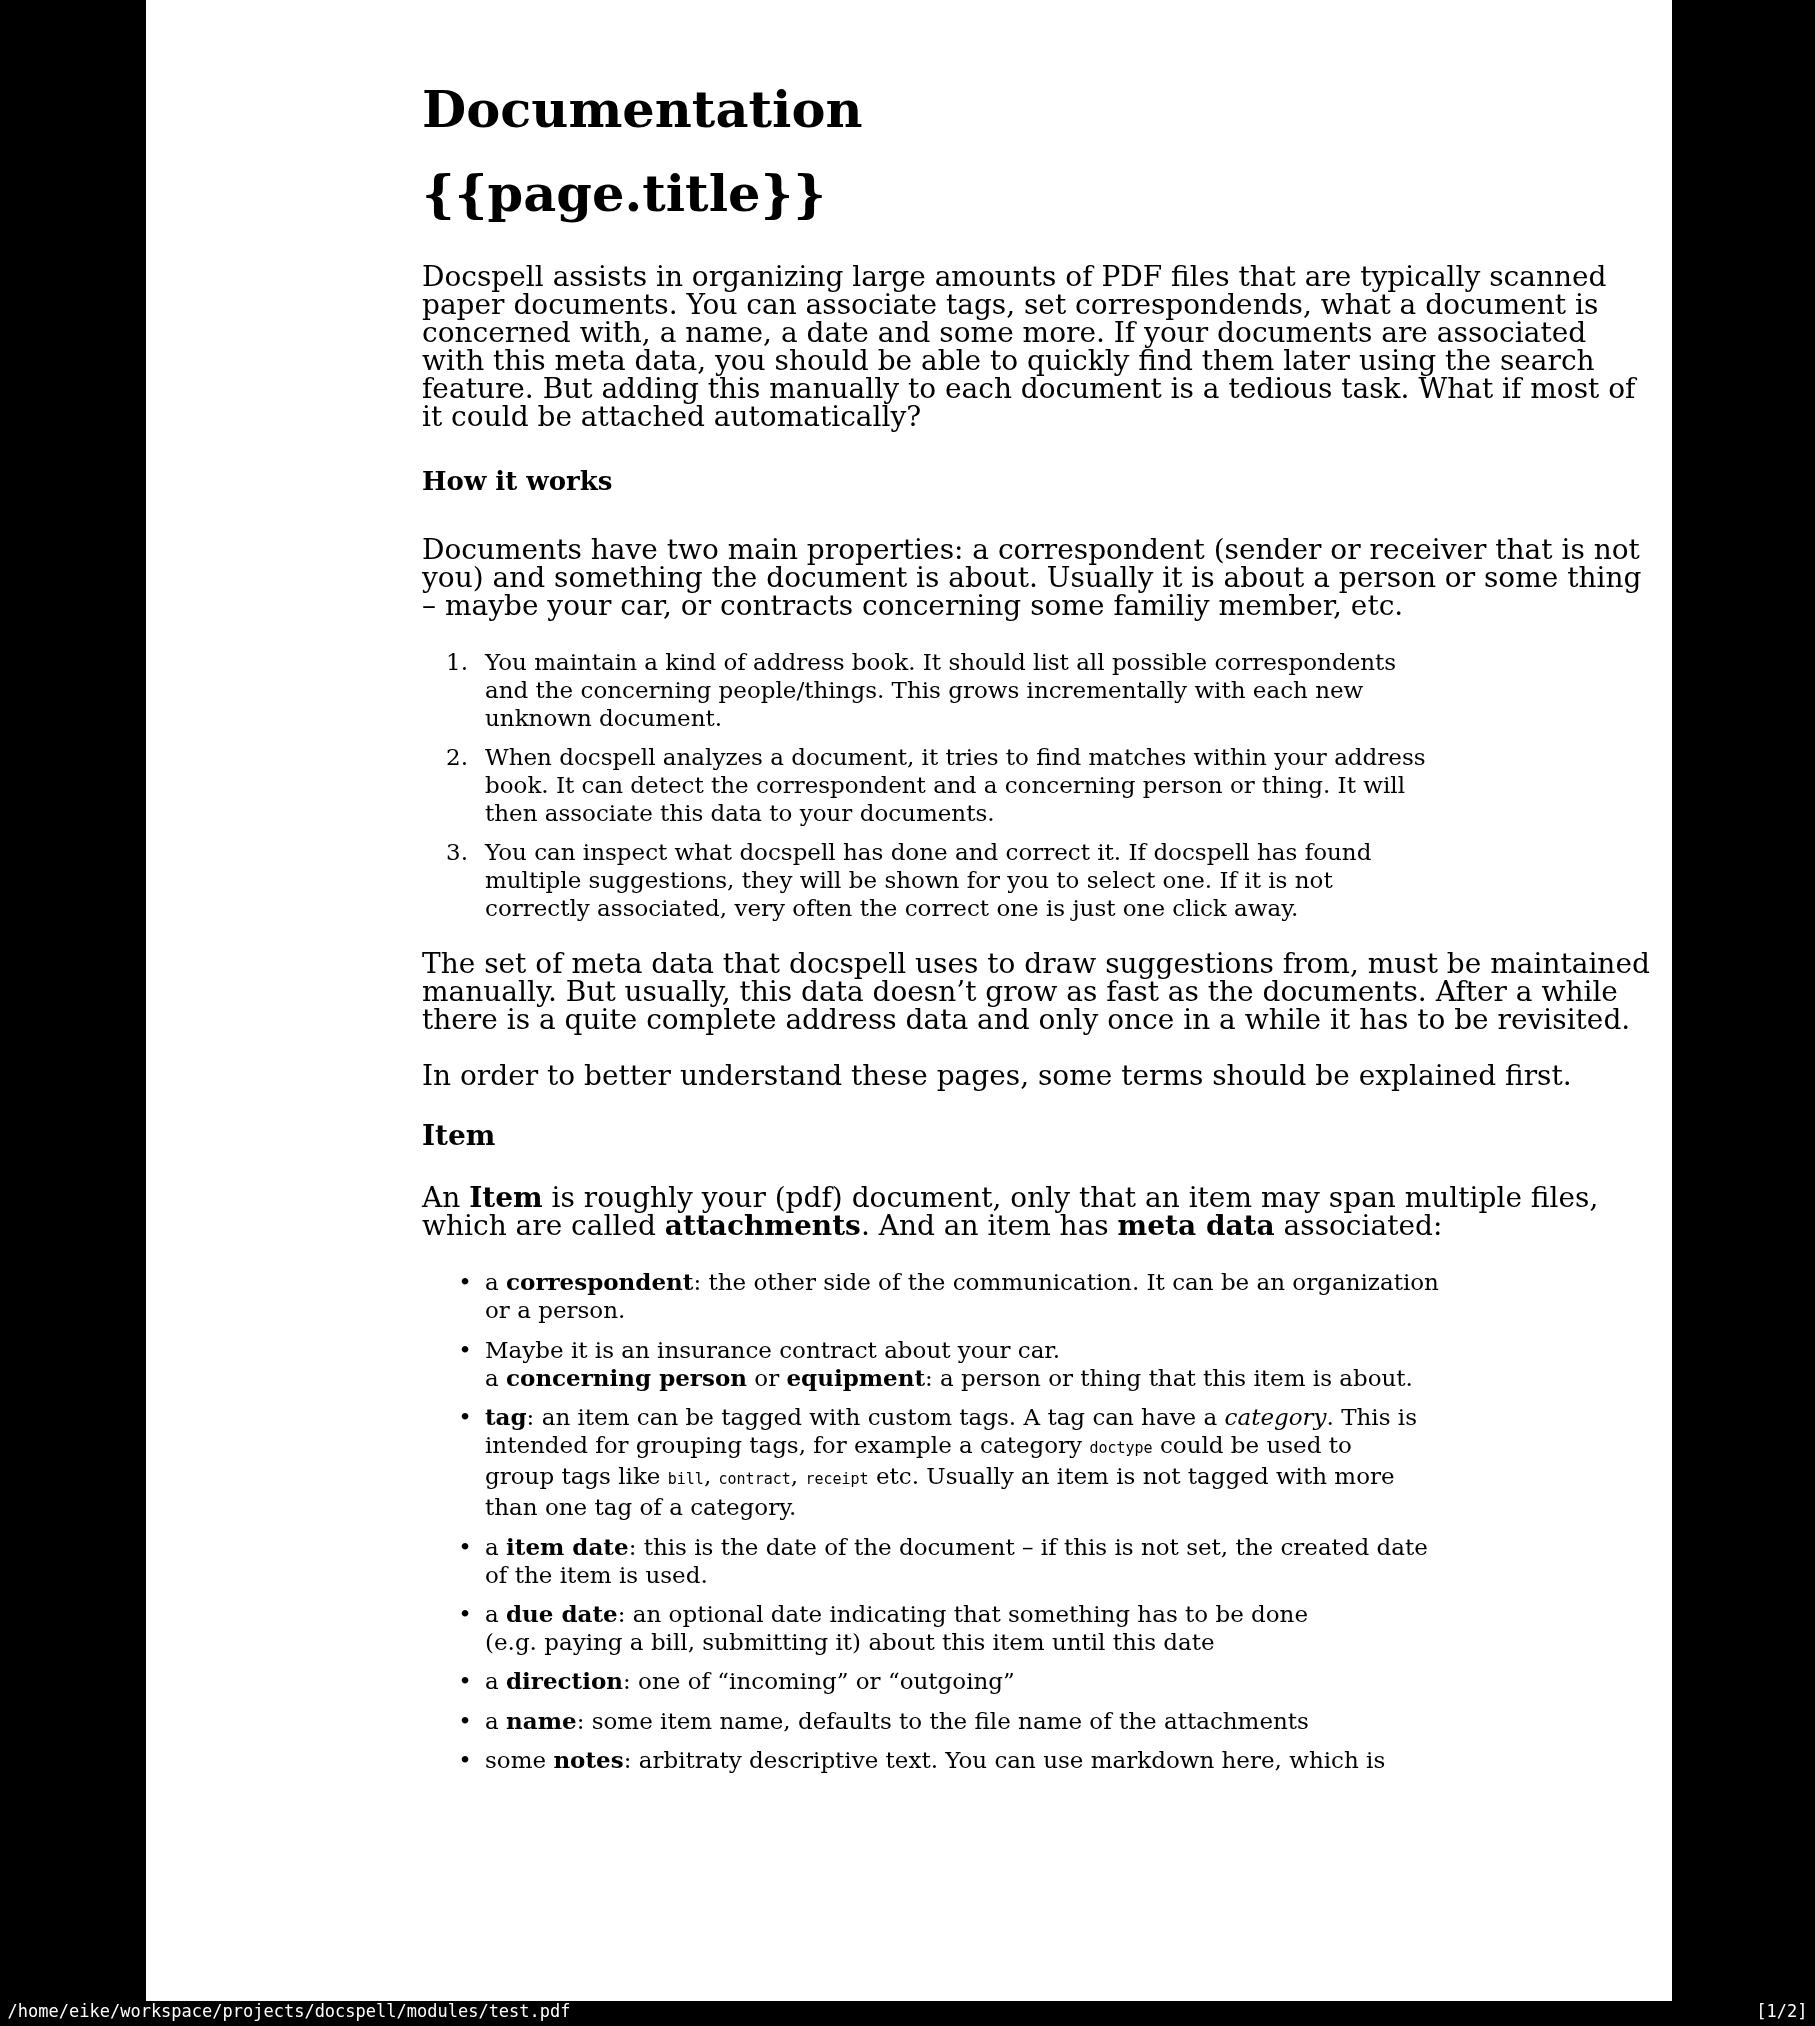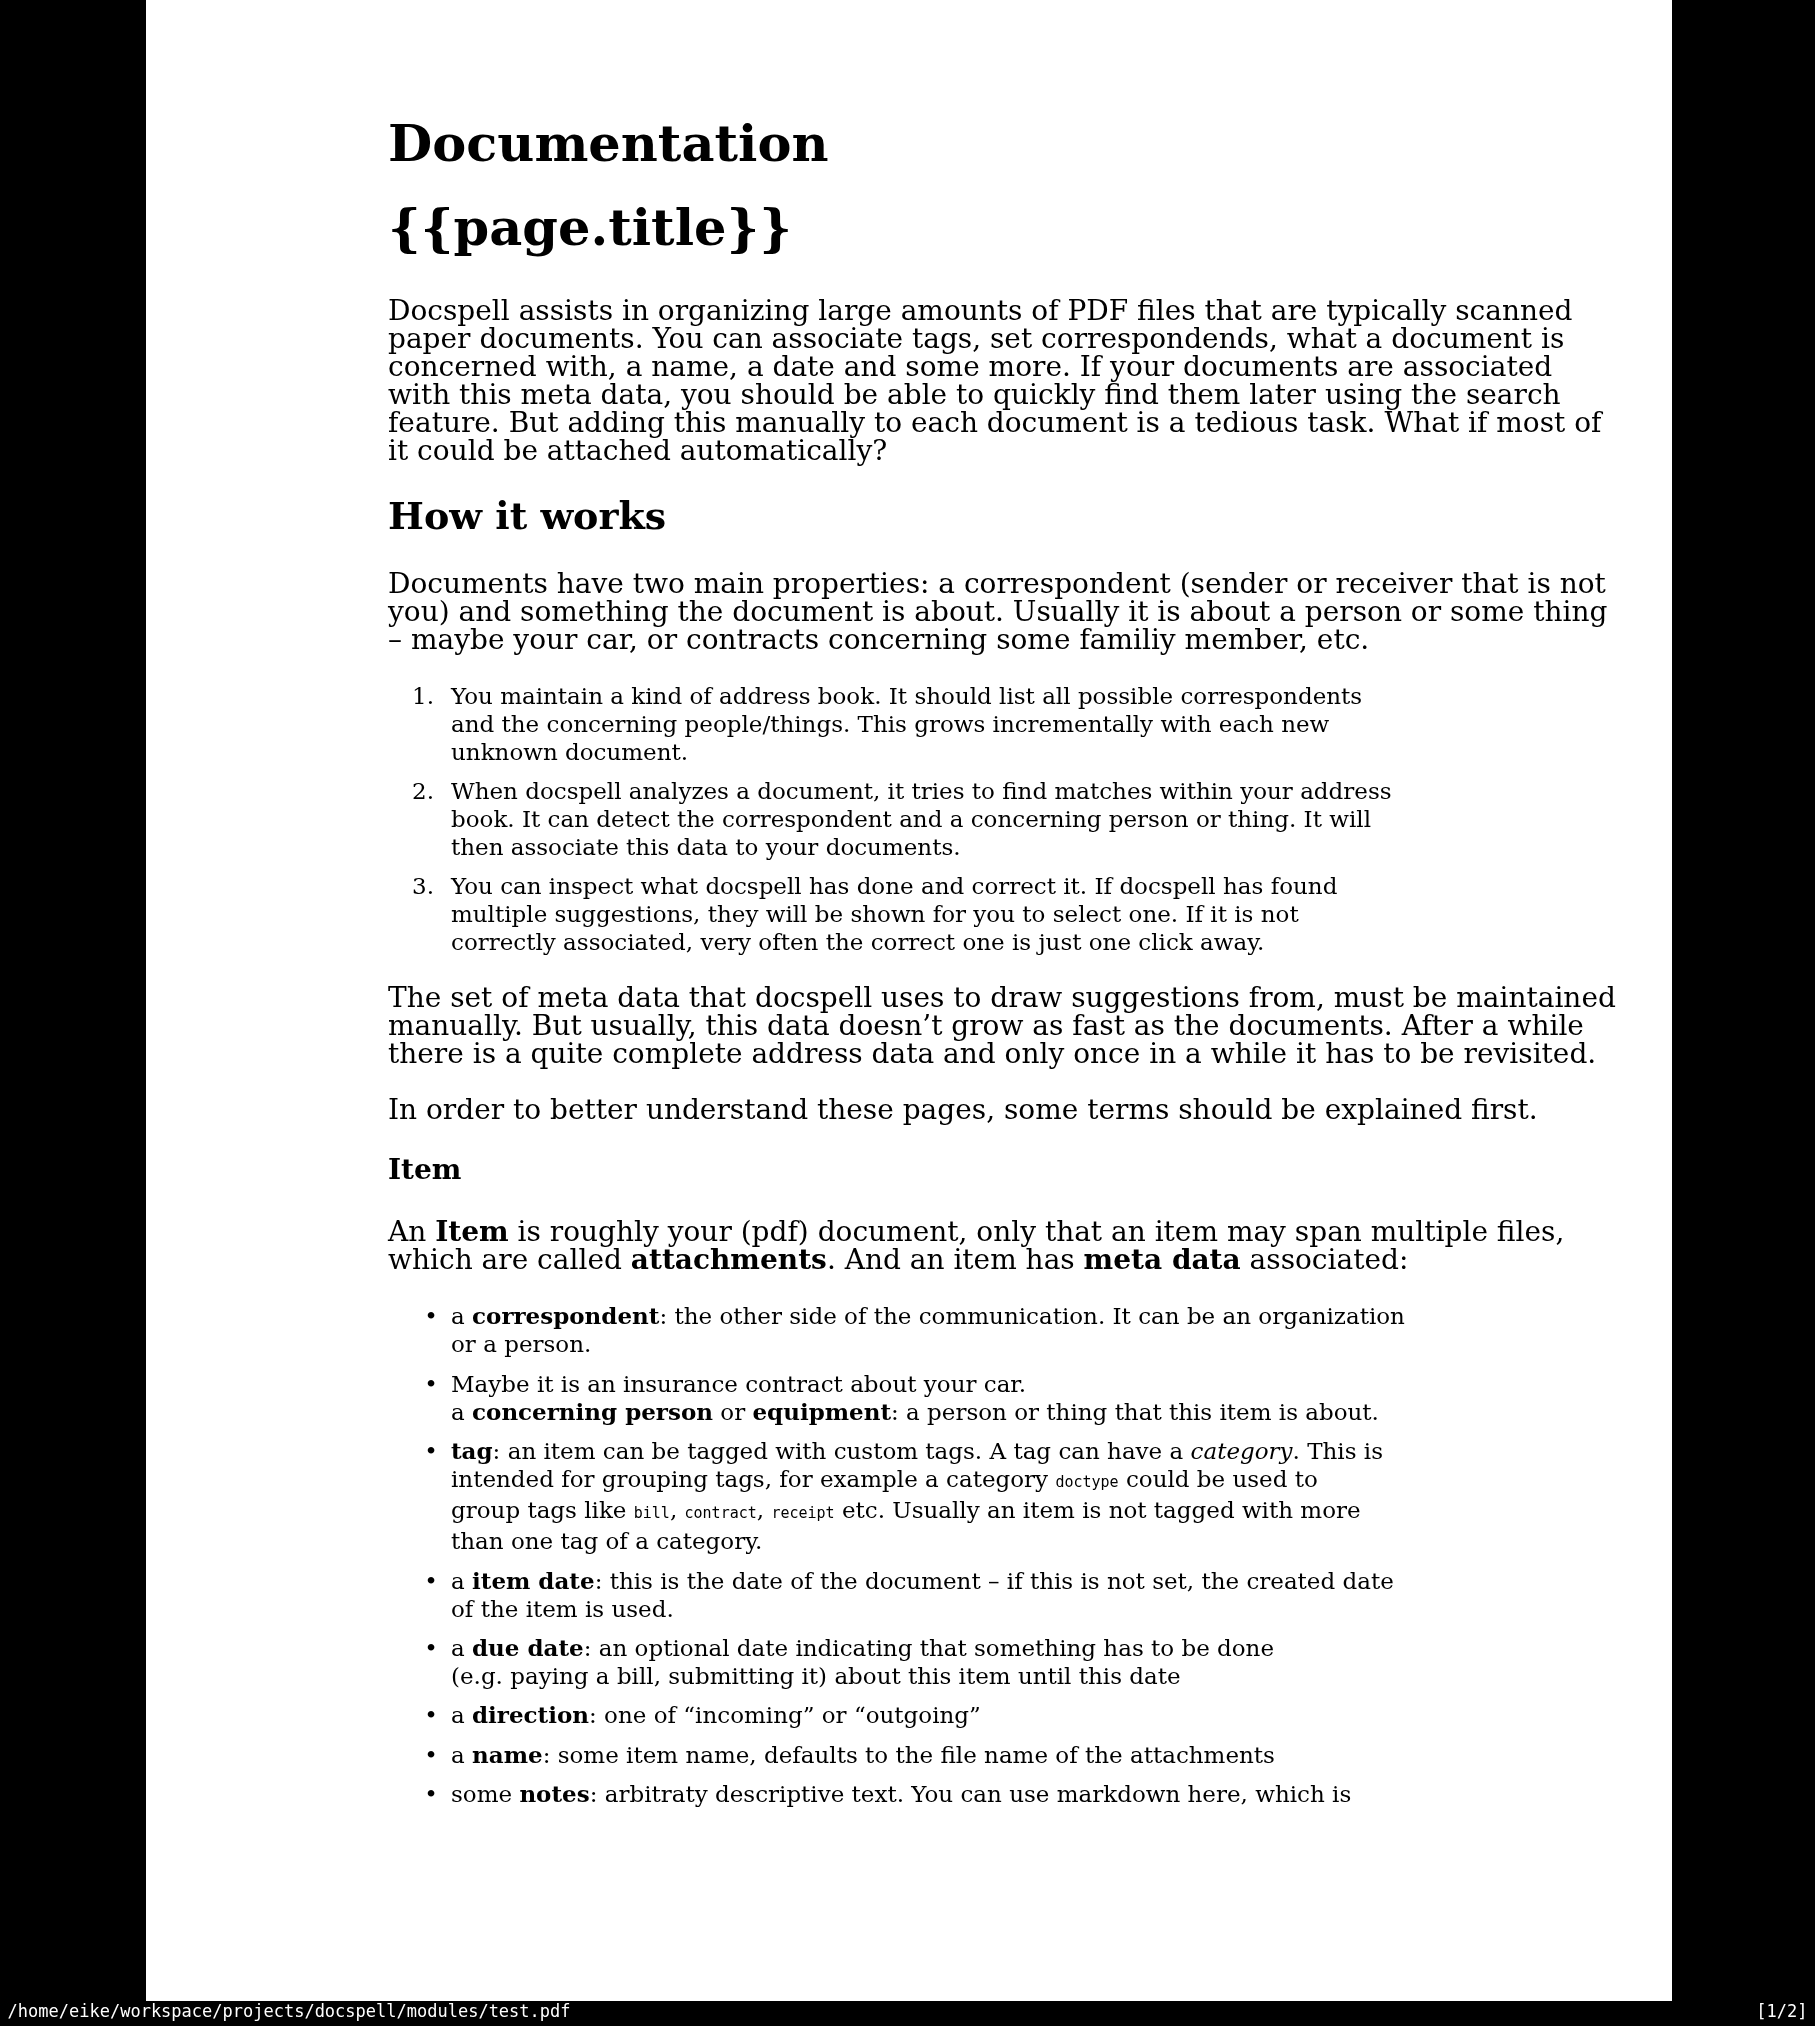--- a/index.html
+++ b/index.html
@@ -10,26 +10,27 @@
     overflow: hidden;
     font-family: "DejaVu Serif", serif;
   }
   .page {
     position: absolute;
     left: 146px; top: 0;
     width: 1526px; height: 2002px;
     background: #ffffff;
   }
   .content {
-    padding: 114px 57px 0 242px;
+    padding: 80px 57px 0 242px;
     color: #000000;
+    margin-left: 34px;
   }
   .b-h1 { font-size: 51px; font-weight: 700; line-height: 59px; margin: 0 0 24.6px 0; }
   .b-h1 + .b-h1 { margin-bottom: 40px; }
-  .b-h2 { font-size: 38px; font-weight: 700; line-height: 45px; margin: 15px 0 32px 0; }
+  .b-h2 { font-size: 26px; font-weight: 700; line-height: 45px; margin: 15px 0 32px 0; }
   .b-h3 { font-size: 28px; font-weight: 700; line-height: 36px; margin: 11.4px 0 30px 0; }
   .b-p  { font-size: 28px; line-height: 28px; margin: 0 0 28px 0; }
   .b-list { font-size: 23px; line-height: 28px; margin: 0 0 28px 0; padding-left: 24px; }
   .li { display: flex; }
   .li + .li { margin-top: 11.4px; }
   .li-marker { flex: none; width: 39px; }
   .b-list.ul .li-marker { text-align: right; padding-right: 13.2px; box-sizing: border-box; }
   .li-body { flex: none; }
   .line { white-space: pre; }
   .seg-b { font-weight: 700; }

